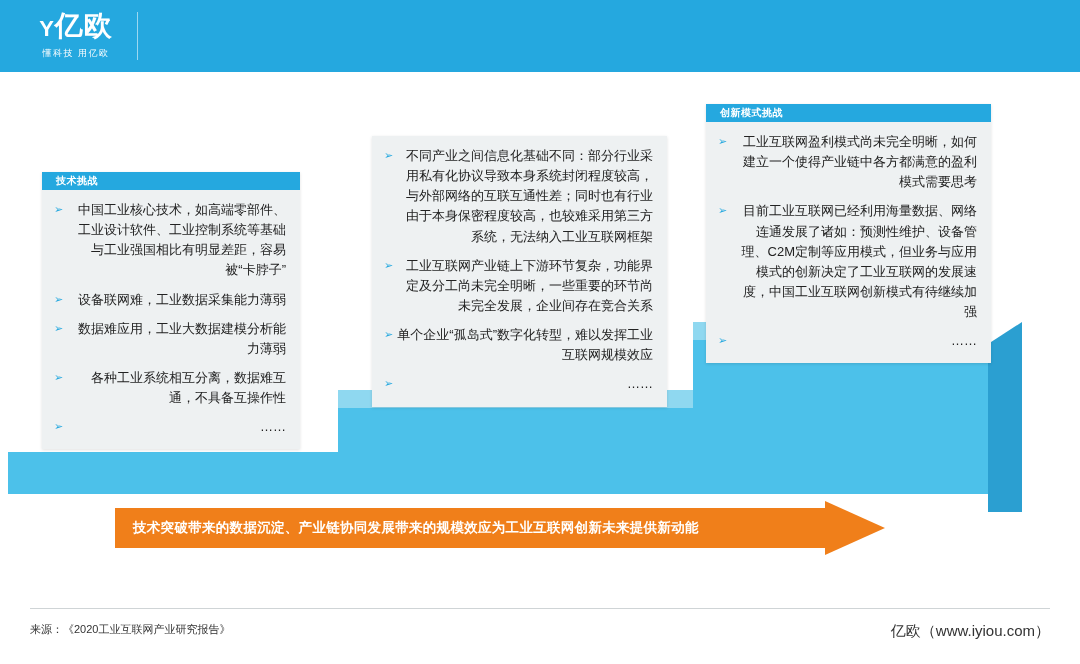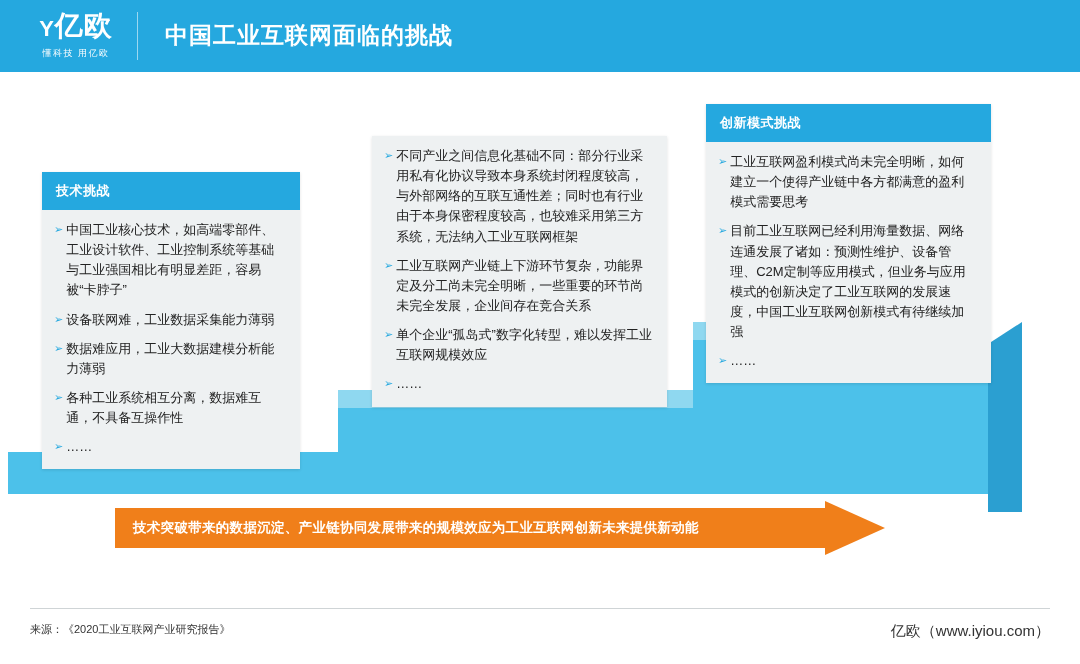--- a/index.html
+++ b/index.html
@@ -108,23 +108,23 @@
   }
 
   
   .card {
     position: absolute;
     box-shadow: 0 1px 3px rgba(0,0,0,0.12);
   }
   .card-head {
     background: #25a8df;
     color: #ffffff;
-    font-size: 13px;
-    font-weight: bold;
-    padding: 10px 14px;
+    font-size: 10px;
+    font-weight: bold;
+    padding: 2px 14px;
     letter-spacing: .5px;
   }
   .card-body {
     background: #eef1f2;
     padding: 10px 14px 12px 12px;
   }
   .bullet {
     display: flex;
     align-items: flex-start;
     font-size: 13px;
@@ -133,21 +133,21 @@
     margin-bottom: 9px;
   }
   .bullet:last-child { margin-bottom: 0; }
   .bullet .arrow {
     color: #25a8df;
     font-size: 11px;
     line-height: 1.75;
     margin-right: 3px;
     flex: 0 0 auto;
   }
-  .bullet .txt { flex: 1 1 auto; }
+  .bullet .txt { flex: 1 1 auto; text-align: right; }
 
   #card1 { left: 42px; top: 172px; width: 258px; }
   #card2 { left: 372px; top: 136px; width: 295px; }
   #card3 { left: 706px; top: 104px; width: 285px; }
 
   
   .arrow-banner {
     position: absolute;
     left: 115px; top: 508px;
     width: 770px; height: 40px;
@@ -205,21 +205,20 @@
 
 <div class="header">
   <div class="logo-block">
     <div class="logo-mark">
       <span class="logo-y">Y</span>
       <span class="logo-cn">亿欧</span>
     </div>
     <div class="logo-tag">懂科技 用亿欧</div>
   </div>
   <div class="logo-divider"></div>
-  <div class="header-title">中国工业互联网面临的挑战</div>
 </div>
 
 <div class="stage" id="step3">
   <div class="top-face"></div>
   <div class="front-face"></div>
 </div>
 <div class="stage" id="step2">
   <div class="top-face"></div>
   <div class="front-face"></div>
 </div>

